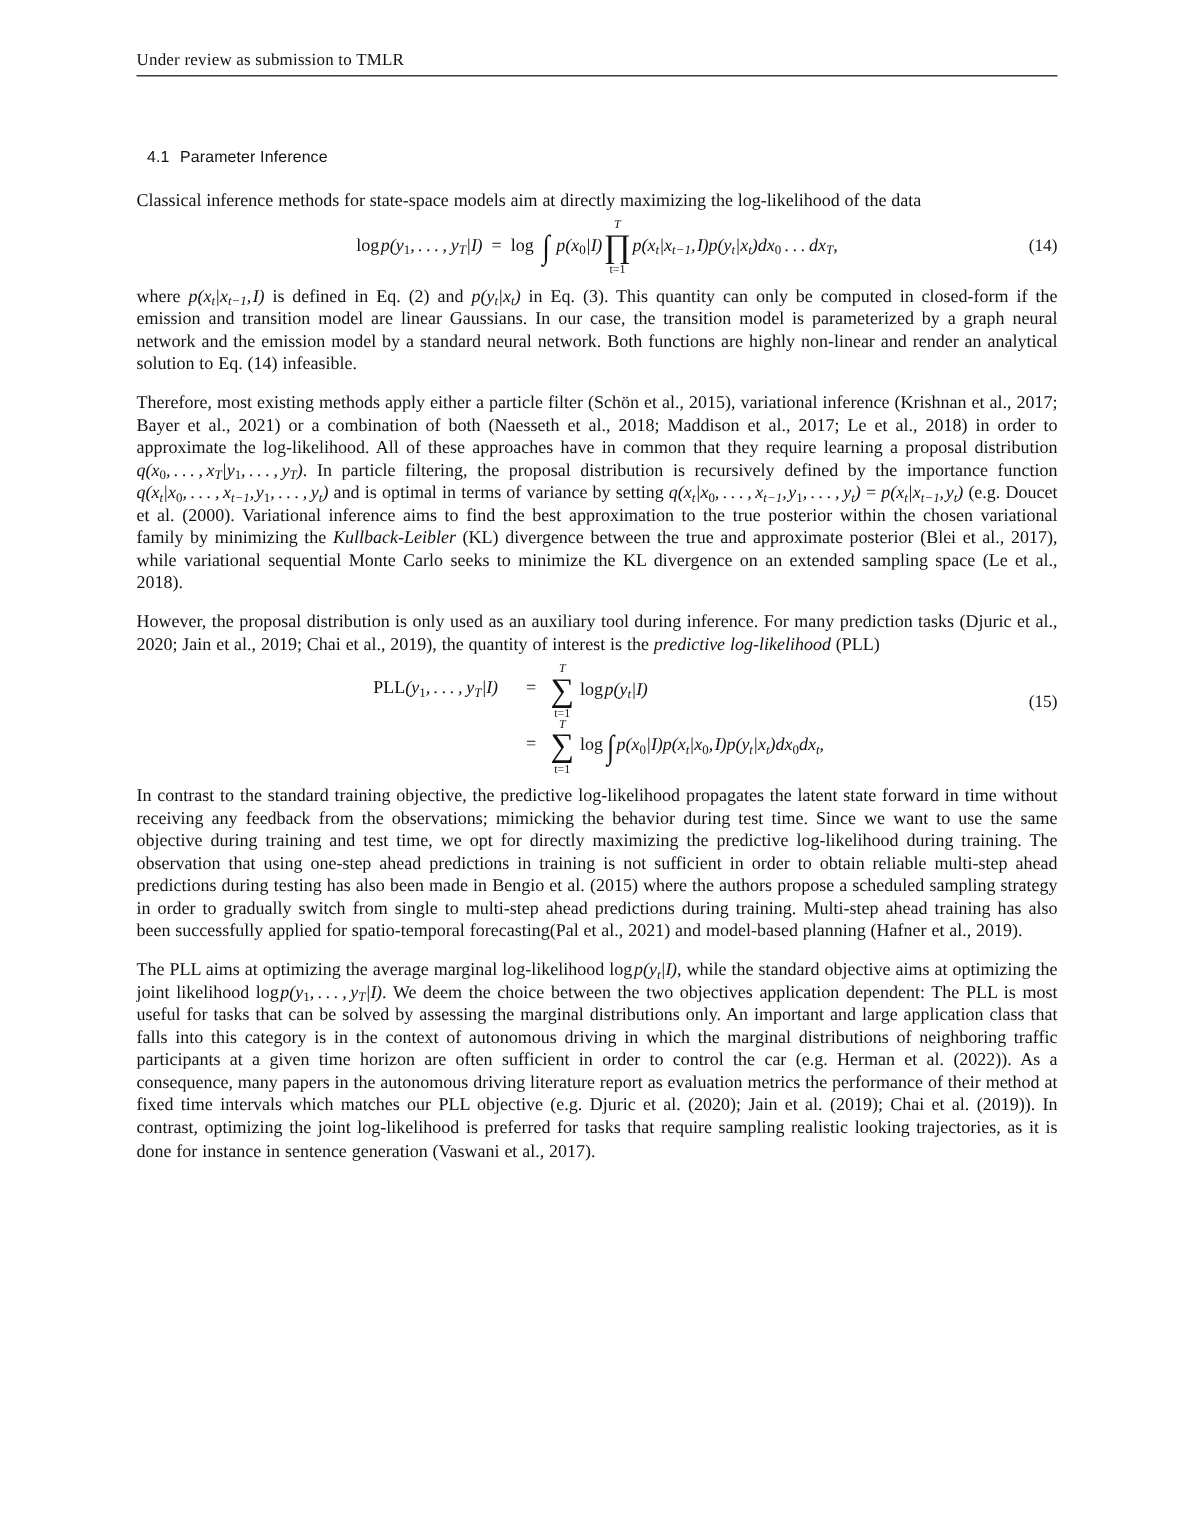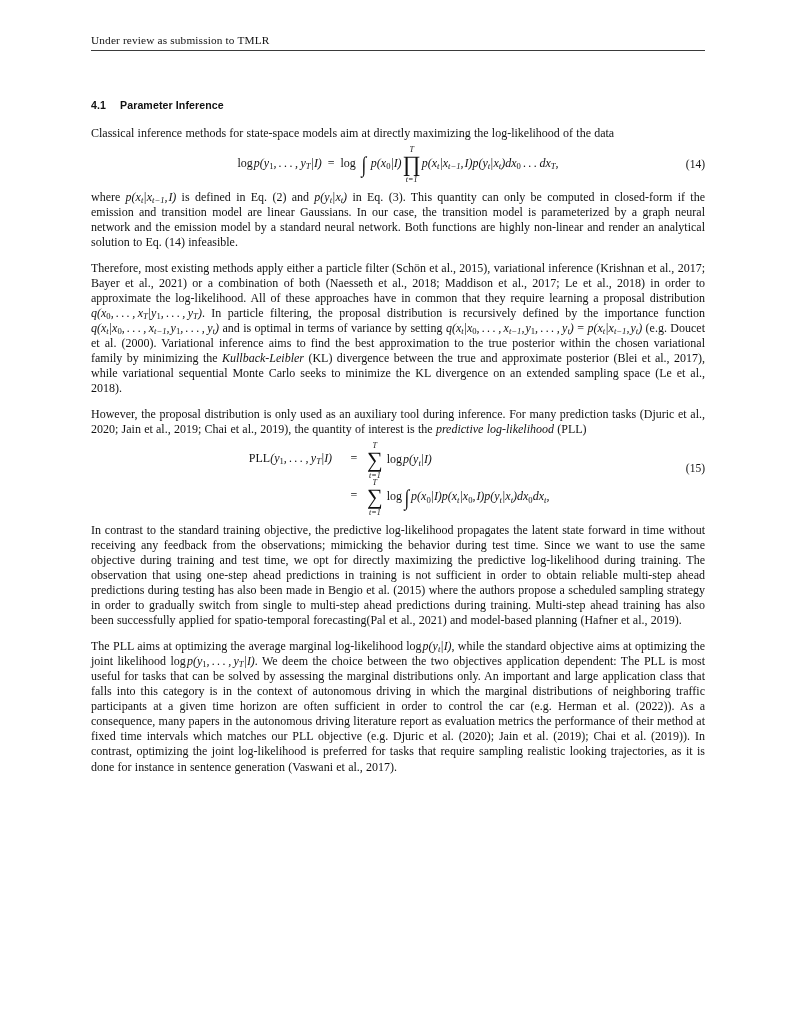--- a/index.html
+++ b/index.html
@@ -33,25 +33,26 @@
     padding-bottom: 4px;
     color: #111;
   }
   .rule {
     border-bottom: 1.1px solid #3a3a3a;
     margin-bottom: 48px;
   }
   
   .section-head {
     font-family: "Liberation Sans", "DejaVu Sans", sans-serif;
-    font-weight: bold;
+    font-weight: normal;
     font-size: 10.6px;
     letter-spacing: 0.1px;
     margin: 0 0 15px 0;
     display: flex;
+    text-align: center;
   }
   .section-num { width: 29px; flex: none; }
   
   p.para {
     font-size: 12px;
     line-height: 15.05px;
     text-align: justify;
     text-justify: inter-word;
     margin: 0 0 11px 0;
     hyphens: none;
@@ -127,21 +128,20 @@
     right: 0;
     font-size: 8px;
     font-style: italic;
   }
   .bigop .lim-bot {
     position: absolute;
     bottom: -10px;
     left: 0;
     right: 0;
     font-size: 8px;
-    font-style: italic;
   }
   .intg {
     font-size: 22px;
     font-style: italic;
     line-height: 0;
     vertical-align: -0.22em;
     display: inline-block;
     margin: 0 1px 0 2px;
     transform: scaleX(0.8);
   }

